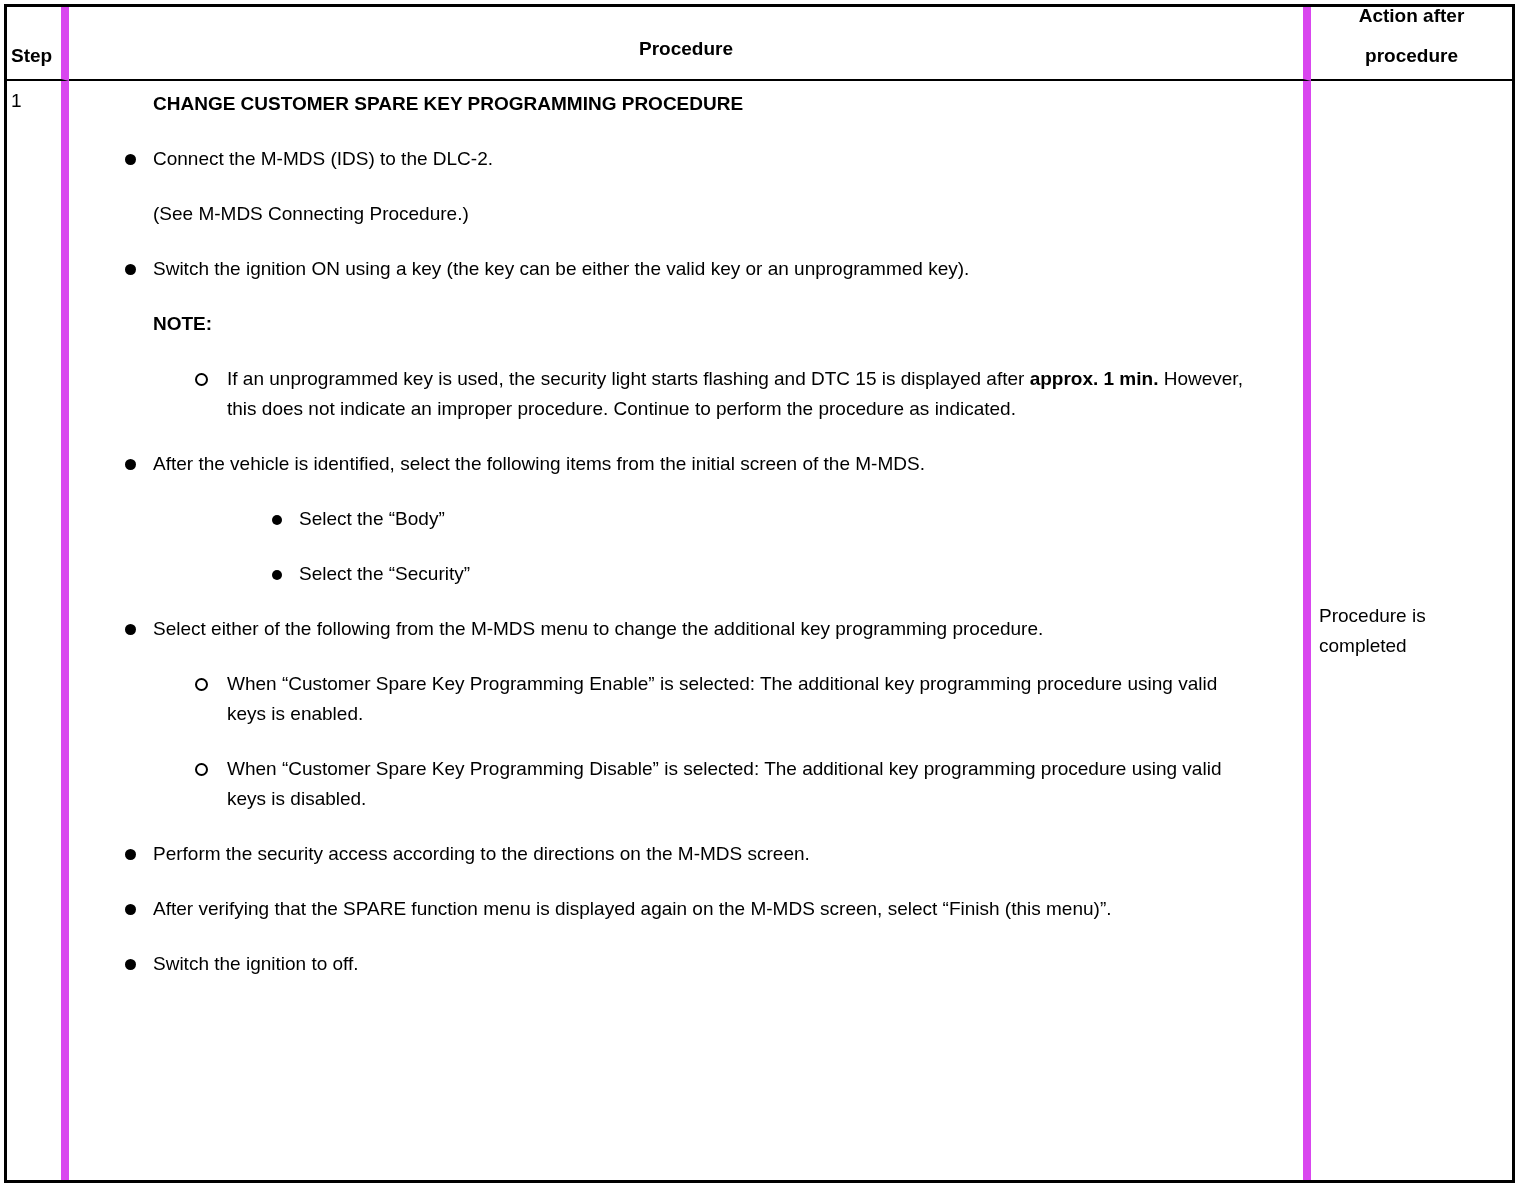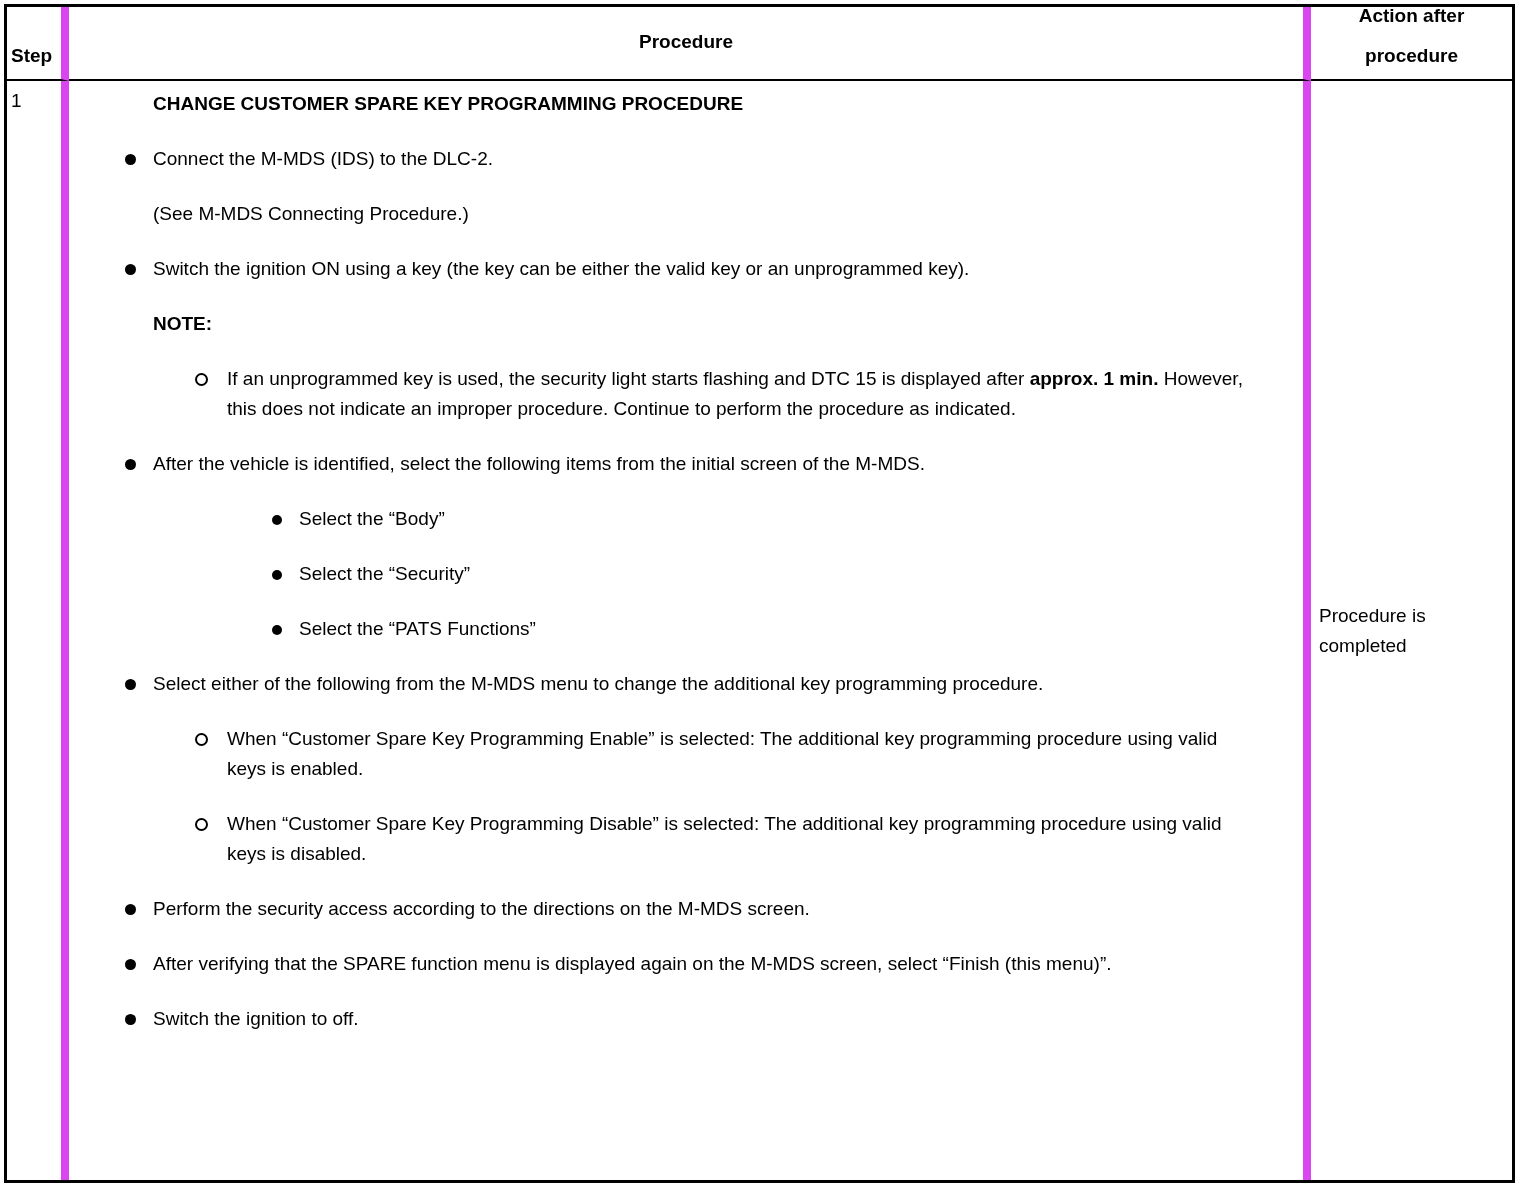--- a/index.html
+++ b/index.html
@@ -19,21 +19,21 @@
   }
   .cell { background: #fff; }
   .br { border-right: 8px solid #d946ef; }
   .hdr {
     border-bottom: 2px solid #000;
     font-weight: bold;
     display: flex; align-items: flex-end;
     line-height: 40px;
   }
   .hdr-step   { padding: 3px 4px; }
-  .hdr-proc   { justify-content: center; padding: 17px 0; }
+  .hdr-proc   { justify-content: center; padding: 10px 0; }
   .hdr-action { justify-content: center; text-align: center; padding: 3px 8px; }
   .cell-step   { padding: 7px 4px; line-height: 26px; }
   .cell-proc   { padding: 8px 56px 8px 0; overflow: hidden; }
   .cell-action { display: flex; align-items: center; padding: 0 8px; line-height: 30px; }
 
   .para { position: relative; line-height: 30px; margin-top: 25px; }
   .title { margin-top: 0; padding-left: 84px; font-weight: bold; }
   .cont  { padding-left: 84px; }
   .note  { padding-left: 84px; font-weight: bold; }
   .l1 { padding-left: 84px; }
@@ -90,24 +90,20 @@
       <div class="para l3">
         <span class="bullet filled"></span>
         <span>Select the “Body”</span>
       </div>
 
       <div class="para l3">
         <span class="bullet filled"></span>
         <span>Select the “Security”</span>
       </div>
 
-      <div class="para l3">
-        <span class="bullet filled"></span>
-        <span>Select the “PATS Functions”</span>
-      </div>
 
       <div class="para l1">
         <span class="bullet filled"></span>
         <span>Select either of the following from the M-MDS menu to change the additional key programming procedure.</span>
       </div>
 
       <div class="para l2">
         <span class="bullet open"></span>
         <span>When “Customer Spare Key Programming Enable” is selected: The additional key programming procedure using valid keys is enabled.</span>
       </div>

